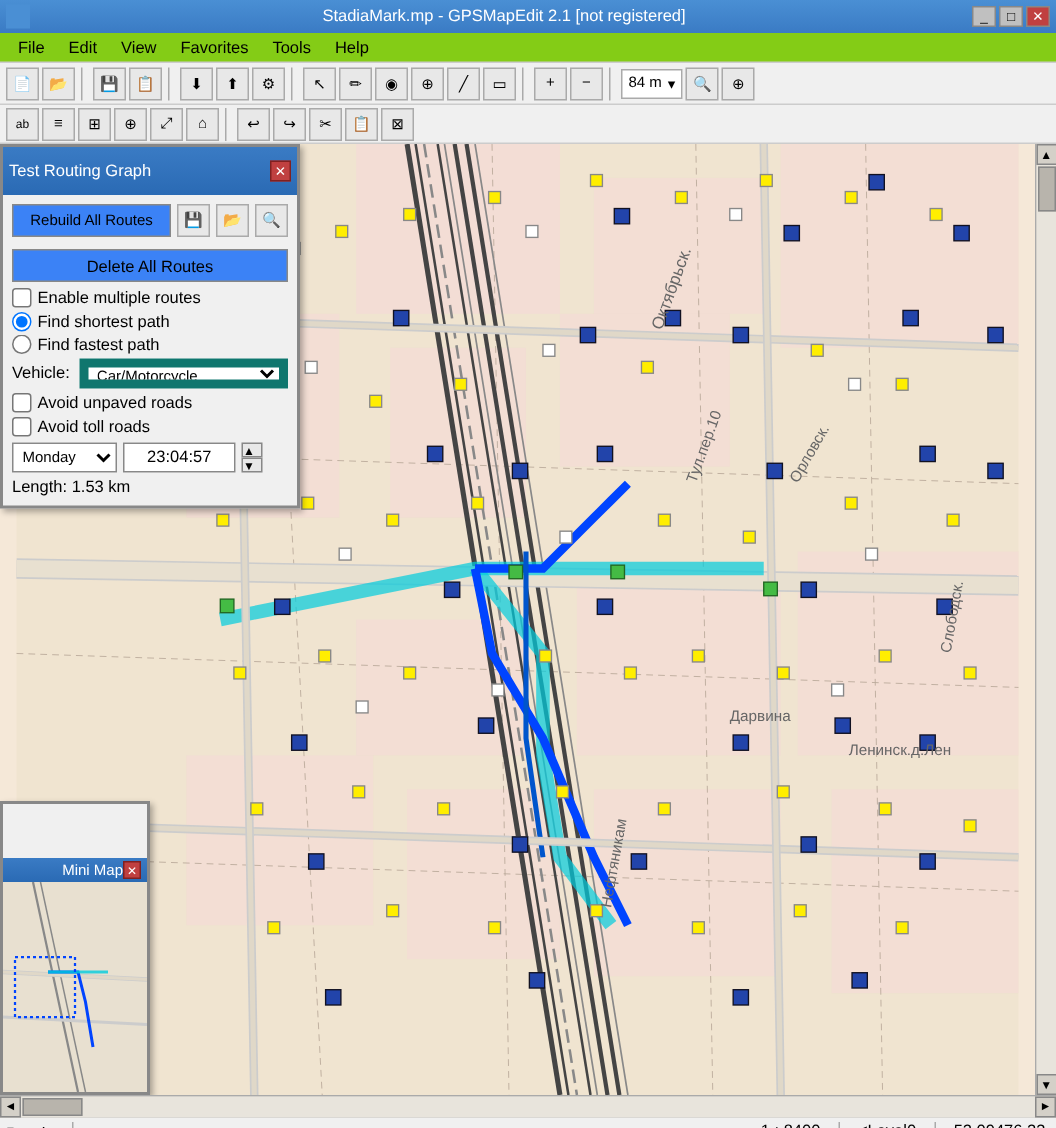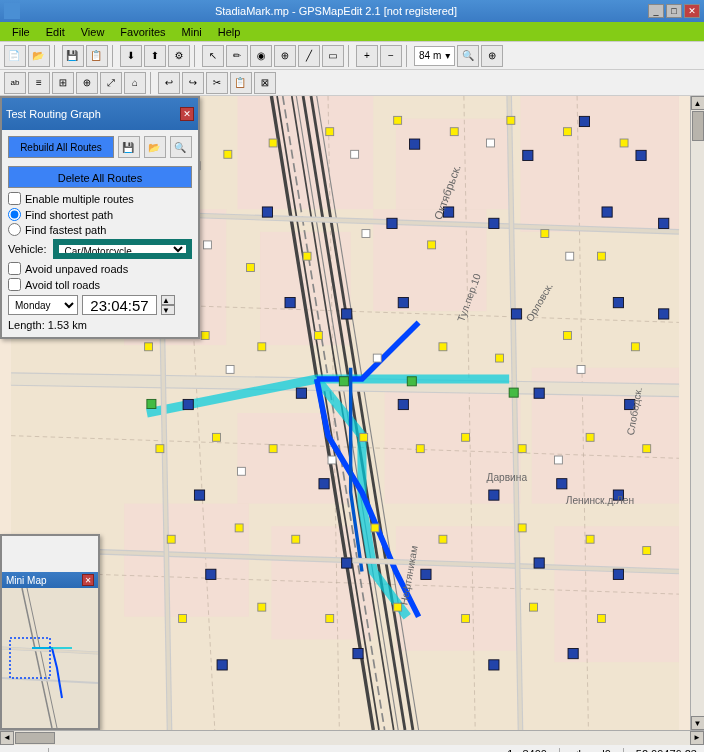--- a/index.html
+++ b/index.html
@@ -145,21 +145,21 @@
     }
     .checkbox-row { display: flex; align-items: center; gap: 4px; margin: 3px 0; }
     .radio-row { display: flex; align-items: center; gap: 4px; margin: 2px 0; }
     .label-row { display: flex; align-items: center; gap: 6px; margin: 3px 0; }
     .vehicle-select {
       flex: 1; height: 20px; background: white; border: 6px solid #0f766e;
       font-size: 10px; padding: 0 2px;
     }
     .time-field {
       height: 20px; background: white; border: 1px solid #888;
-      font-size: 15px; padding: 0 4px; width: 75px; text-align: center;
+      font-size: 11px; padding: 0 4px; width: 75px; text-align: center;
     }
     .day-select {
       height: 20px; background: white; border: 1px solid #888;
       font-size: 10px; padding: 0 2px; width: 70px;
     }
     .spin-btn { width: 14px; height: 10px; background: #e8e8e8; border: 1px solid #888; font-size: 8px; cursor: pointer; }
     .length-text { font-size: 11px; margin-top: 4px; }
 
     
     .mini-map-panel {
@@ -170,21 +170,21 @@
       border: 2px solid #888;
       box-shadow: 2px 2px 4px rgba(0,0,0,0.3);
       z-index: 10;
     }
     .mini-map-title {
       background: linear-gradient(to bottom, #3a7bc4, #2a6ab4);
       color: white;
       height: 16px;
       display: flex;
       align-items: center;
-      justify-content: space-between;
+      justify-content: flex-end;
       padding: 0 4px;
       font-size: 10px;
       margin-top: 36px;
     }
     .mini-map-content {
       width: 96px;
       height: 140px;
       background: #e8e0d0;
       position: relative;
       overflow: hidden;
@@ -233,21 +233,21 @@
     <div class="titlebar-btn">□</div>
     <div class="titlebar-btn" style="background:#c04040;color:white;">✕</div>
   </div>
 </div>
 
 <div class="menubar">
   <span class="menu-item">File</span>
   <span class="menu-item">Edit</span>
   <span class="menu-item">View</span>
   <span class="menu-item">Favorites</span>
-  <span class="menu-item">Mini</span>
+  <span class="menu-item">Tools</span>
   <span class="menu-item">Help</span>
 </div>
 
 <div class="toolbar">
   <div class="tb-btn">📄</div>
   <div class="tb-btn">📂</div>
   <div class="tb-sep"></div>
   <div class="tb-btn">💾</div>
   <div class="tb-btn">📋</div>
   <div class="tb-sep"></div>

